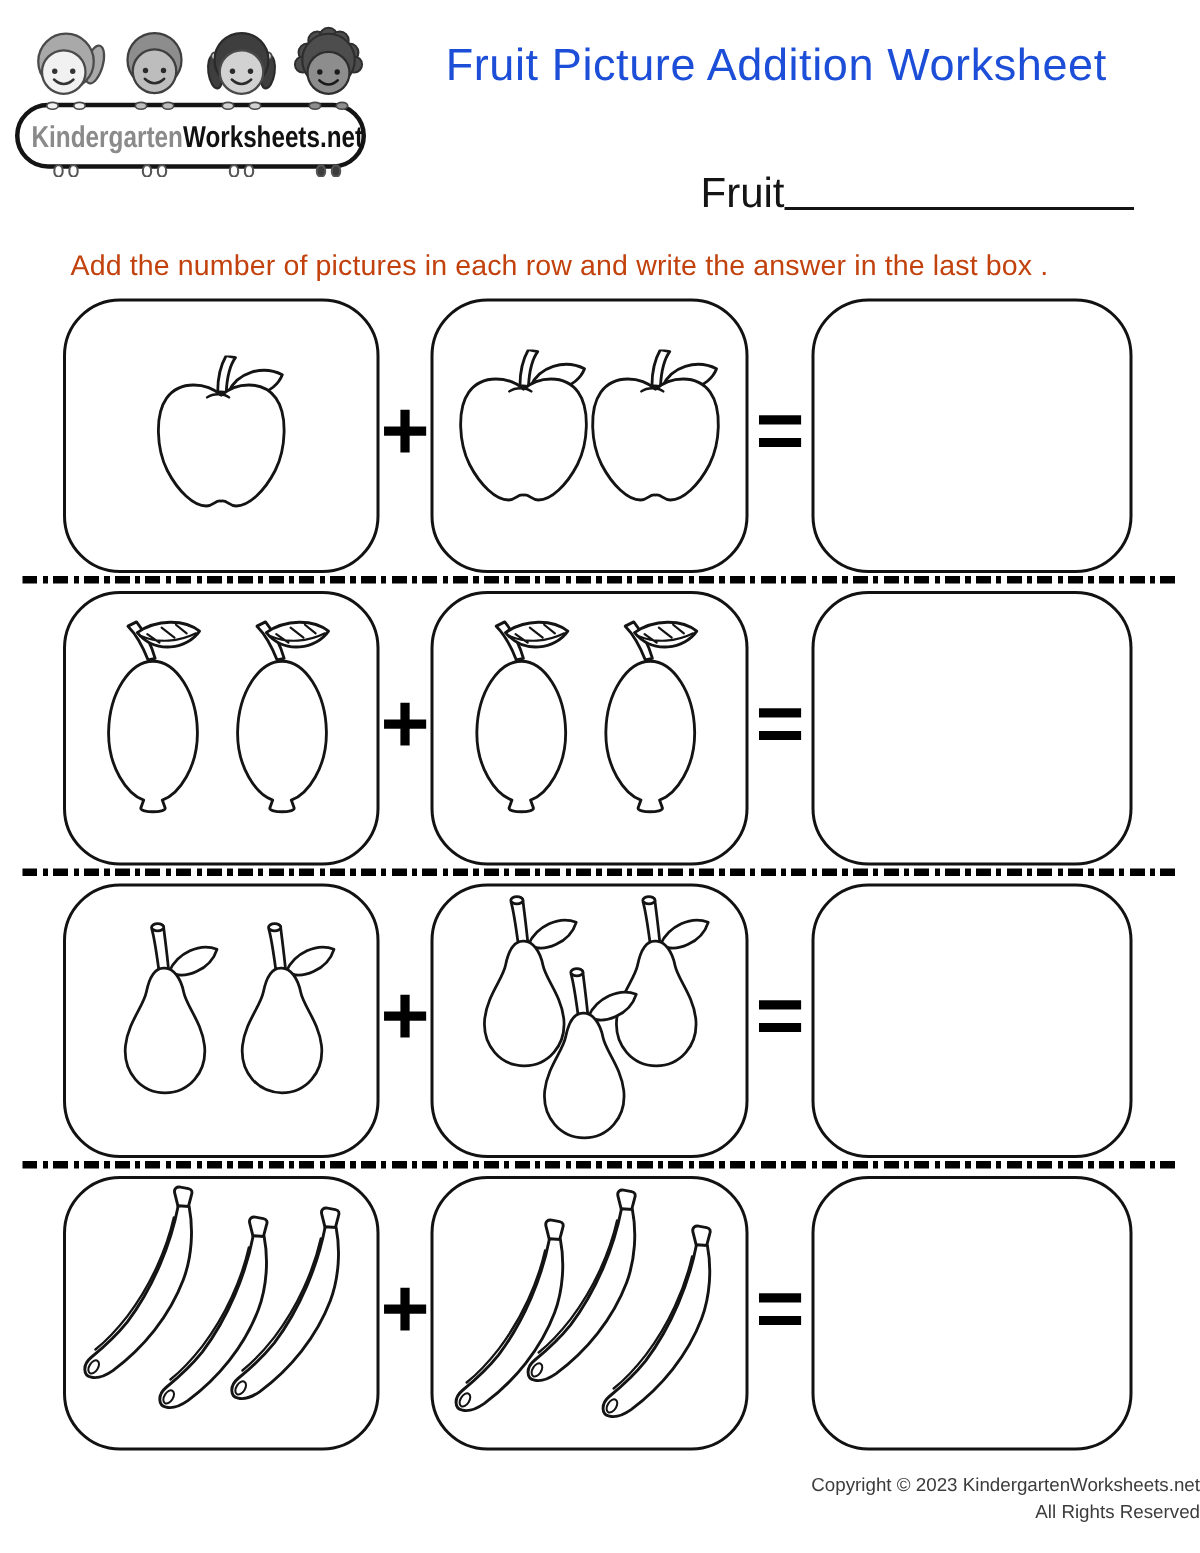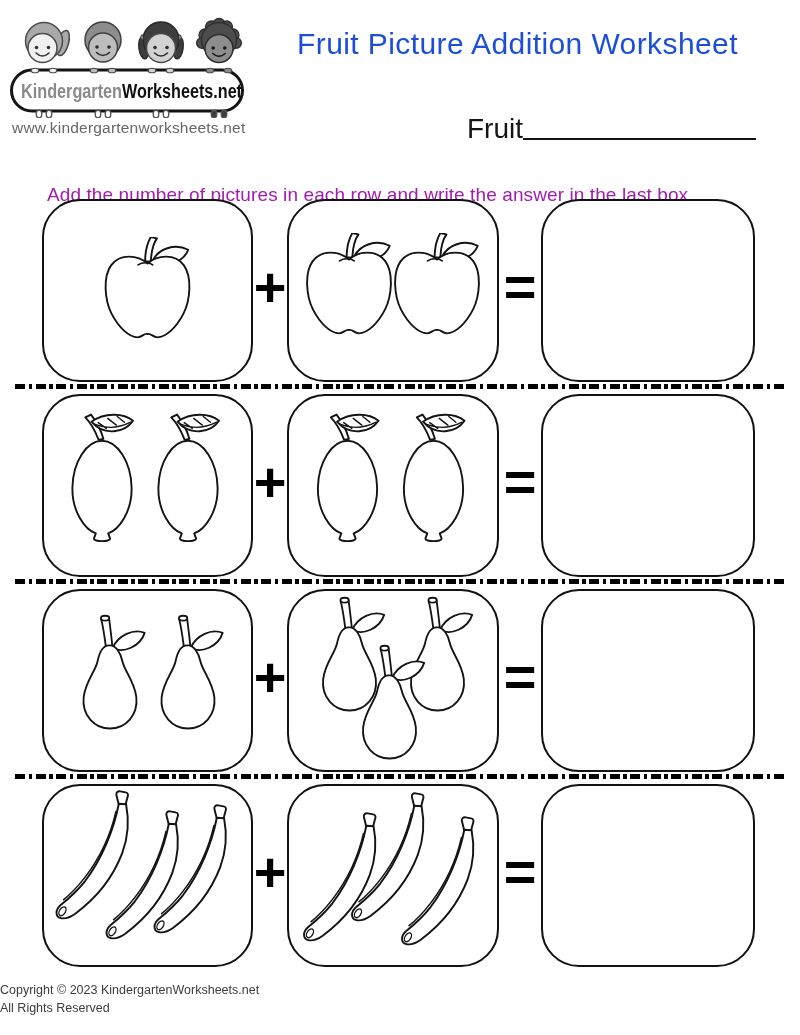--- a/index.html
+++ b/index.html
@@ -10,33 +10,33 @@
   .logo{position:absolute;left:8px;top:14px;width:238px;height:104px;text-decoration:underline;}
   .logo svg{width:100%;height:100%;display:block;}
   .www{position:absolute;left:12px;top:119px;font-size:15.5px;color:#666;letter-spacing:.2px;}
 
   .title{position:absolute;left:245px;top:27px;width:545px;margin:0;text-align:center;
          font-size:30px;font-weight:400;color:#1d4ed8;letter-spacing:.4px;}
   .name-row{position:absolute;top:110px;right:44px;font-size:28px;color:#141414;white-space:nowrap;}
   .name-line{display:inline-block;width:233px;border-bottom:2.4px solid #141414;height:26px;
              position:relative;top:2px;}
 
-  .instruction{position:absolute;left:47px;top:167px;font-size:19px;color:#a21caf;letter-spacing:.1px;margin-top:17px;}
+  .instruction{position:absolute;left:47px;top:167px;font-size:19px;color:#c2410c;letter-spacing:.1px;}
 
   .row{position:absolute;left:42px;width:713px;height:183px;display:grid;
        grid-template-columns:211px 34px 212px 42px 214px;align-items:center;}
   .fbox{height:183px;border:2.3px solid #121212;border-radius:38px;background:#fff;
         box-sizing:border-box;overflow:hidden;}
   .fbox svg{width:100%;height:100%;display:block;}
   .op{text-align:center;font-size:56px;font-weight:bold;color:#000;line-height:1;padding-bottom:8px;}
 
   .sep{position:absolute;left:15px;width:770px;height:4.6px;
        background:repeating-linear-gradient(90deg,#000 0 10px,#fff 10px 13.5px,#000 13.5px 17px,#fff 17px 20.5px);}
 
-  .footer{position:absolute;left:0;top:982px;width:800px;text-align:left;
+  .footer{position:absolute;left:0;top:982px;width:800px;text-align:right;
           font-size:12.5px;color:#3c3c3c;line-height:1.4;}
 </style>
 </head>
 <body>
 
 <div class="page">
 
   <svg class="defs-svg" xmlns="http://www.w3.org/2000/svg" aria-hidden="true">
     <defs>
       <symbol id="f-apple" viewBox="0 0 100 112">
@@ -144,21 +144,20 @@
           <ellipse cx="41" cy="100" rx="2.8" ry="3.8"></ellipse>
         <ellipse cx="90" cy="100" rx="2.8" ry="3.8"></ellipse>
           <ellipse cx="100" cy="100" rx="2.8" ry="3.8"></ellipse>
         <ellipse cx="148" cy="100" rx="2.8" ry="3.8"></ellipse>
           <ellipse cx="158" cy="100" rx="2.8" ry="3.8"></ellipse>
         <ellipse cx="206" cy="100" rx="2.8" ry="3.8" fill="#3d3d3d"></ellipse>
           <ellipse cx="216" cy="100" rx="2.8" ry="3.8" fill="#3d3d3d"></ellipse>
       </g>
     </svg>
   </div>
-  <div class="www">www.kindergartenworksheets.net</div>
 
   <h1 class="title">Fruit Picture Addition Worksheet</h1>
 
   <div class="name-row">
     <span>Fruit</span><span class="name-line"></span>
   </div>
 
   <div class="instruction">Add the number of pictures in each row and write the answer in the last box .</div>
 
   <div id="rows">

